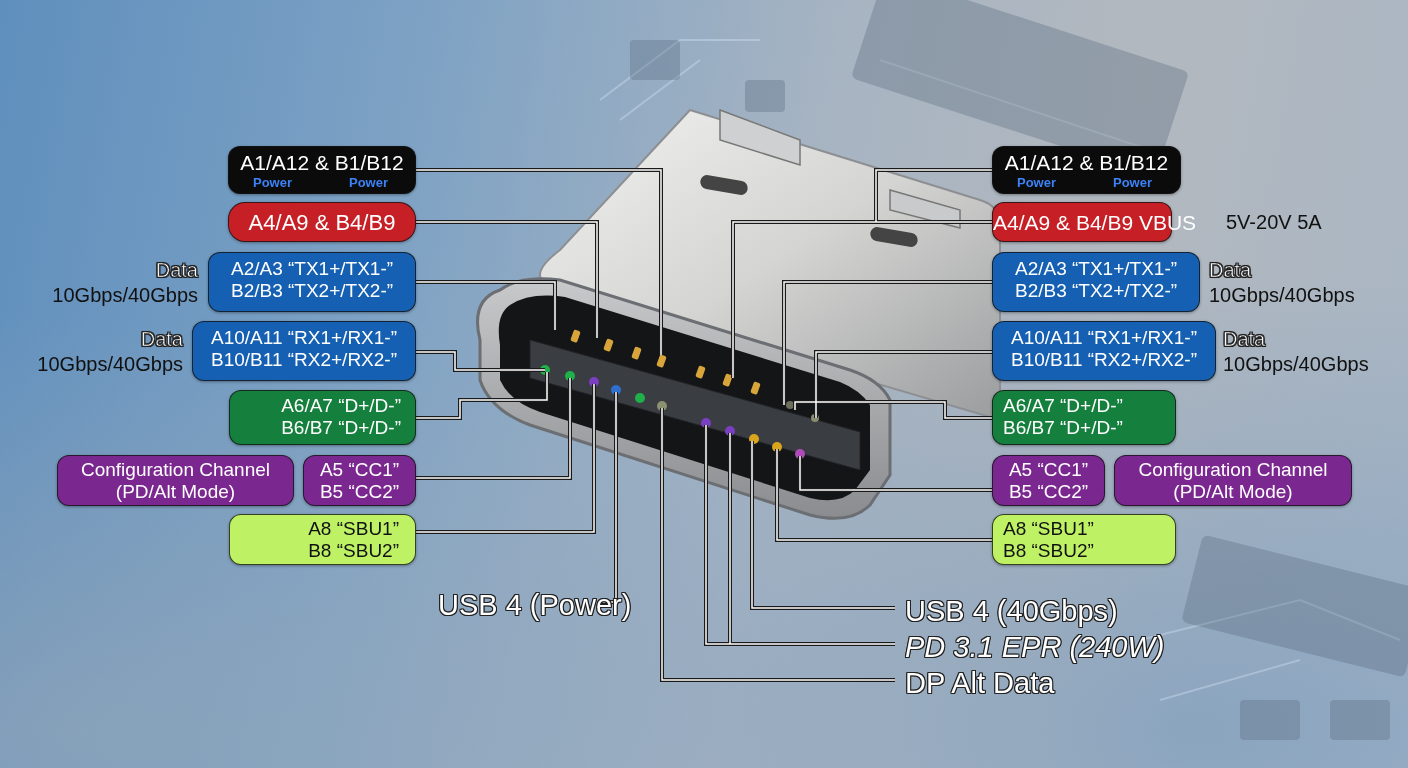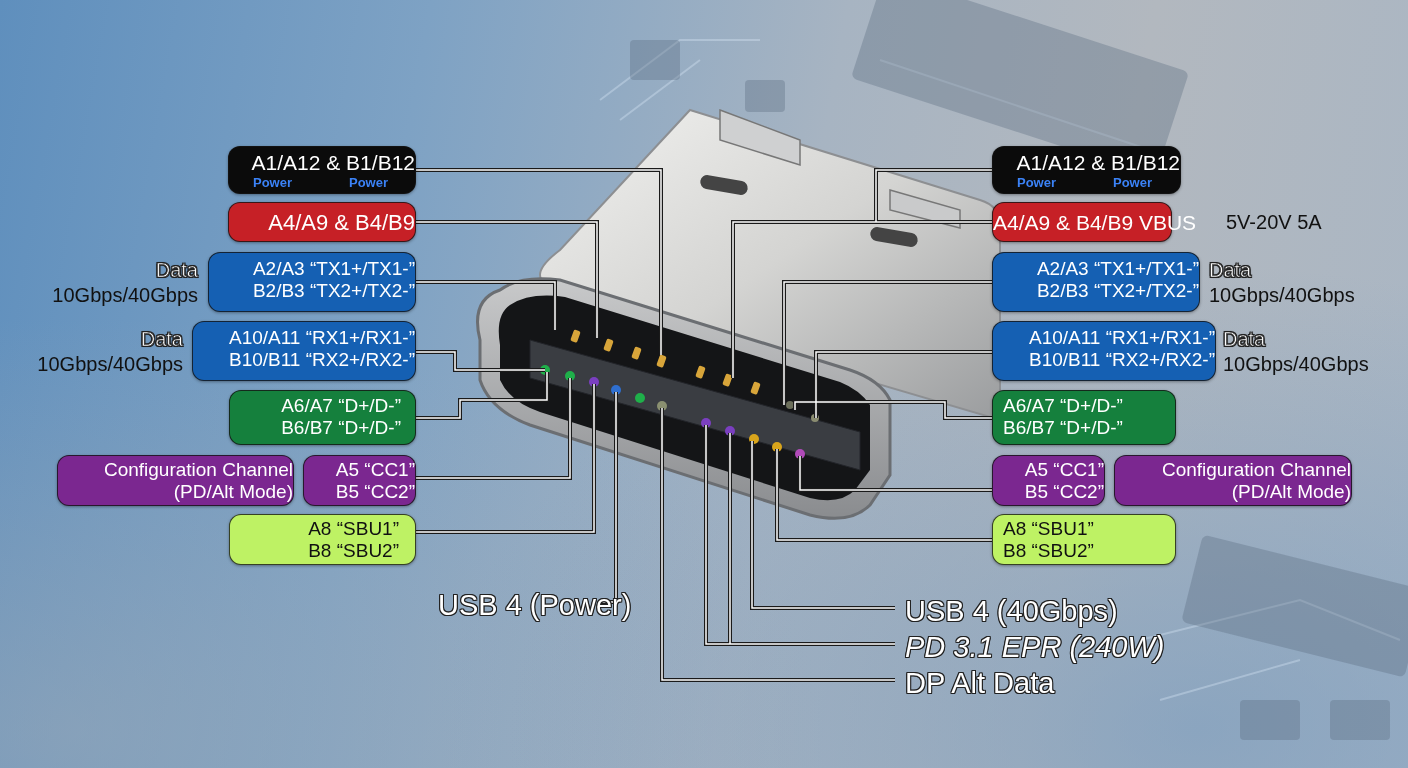--- a/index.html
+++ b/index.html
@@ -5,21 +5,21 @@
   html, body { margin:0; padding:0; }
   body { width:1408px; height:768px; overflow:hidden; position:relative;
     font-family:"Liberation Sans", sans-serif; }
   .bg { position:absolute; inset:0;
     background: linear-gradient(100deg, #5f8fbd 0%, #7ea2c4 28%, #a7b4c2 55%, #b2b8bf 75%, #a9b6c4 100%); }
   .bg2 { position:absolute; inset:0;
     background: radial-gradient(ellipse at 85% 95%, rgba(110,150,190,0.55), rgba(0,0,0,0) 45%),
                 radial-gradient(ellipse at 5% 95%, rgba(160,170,180,0.5), rgba(0,0,0,0) 40%); }
   svg.scene { position:absolute; left:0; top:0; }
   .lbl { position:absolute; border-radius:12px; border:1.5px solid rgba(20,20,20,0.8);
-    color:#fff; text-align:right; box-sizing:border-box; line-height:1.15;
+    color:#fff; text-align:center; box-sizing:border-box; line-height:1.15;
     box-shadow:0 1px 3px rgba(0,0,0,0.35); }
   .lbl .l1, .lbl .l2 { display:block; white-space:nowrap; }
   .black { background:#0b0b0b; }
   .red { background:#c62026; }
   .blue { background:#1560b3; }
   .green { background:#15803d; }
   .purple { background:#7b2790; }
   .yellow { background:#bef264; color:#111; }
   .pwr { position:absolute; font-size:13px; color:#3b82f6;font-weight:bold; }
   .side { position:absolute; color:#111; font-size:20px; line-height:1.25; white-space:nowrap; }
@@ -145,21 +145,21 @@
     </g>
   </g>
 </svg>
 
 <div class="lbl black" style="left:228px;top:146px;width:188px;height:48px;">
   <span class="l1" style="font-size:21px;margin-top:4px;">A1/A12 &amp; B1/B12</span>
 </div>
 <span class="pwr" style="left:253px;top:175px;">Power</span>
 <span class="pwr" style="left:349px;top:175px;">Power</span>
 
-<div class="lbl red" style="left:228px;top:202px;width:188px;height:40px;">
+<div class="lbl red" style="left:228px;top:202px;width:188px;height:40px;border-radius:17px;">
   <span class="l1" style="font-size:22px;margin-top:7px;">A4/A9 &amp; B4/B9</span>
 </div>
 
 <div class="side" style="right:1210px;top:258px;text-align:right;">
   <span class="outl" style="display:block;">Data</span>
   <span style="display:block;">10Gbps/40Gbps</span>
 </div>
 <div class="lbl blue" style="left:208px;top:252px;width:208px;height:60px;font-size:19px;padding-top:5px;">
   <span class="l1">A2/A3 “TX1+/TX1-”</span>
   <span class="l2">B2/B3 “TX2+/TX2-”</span>

